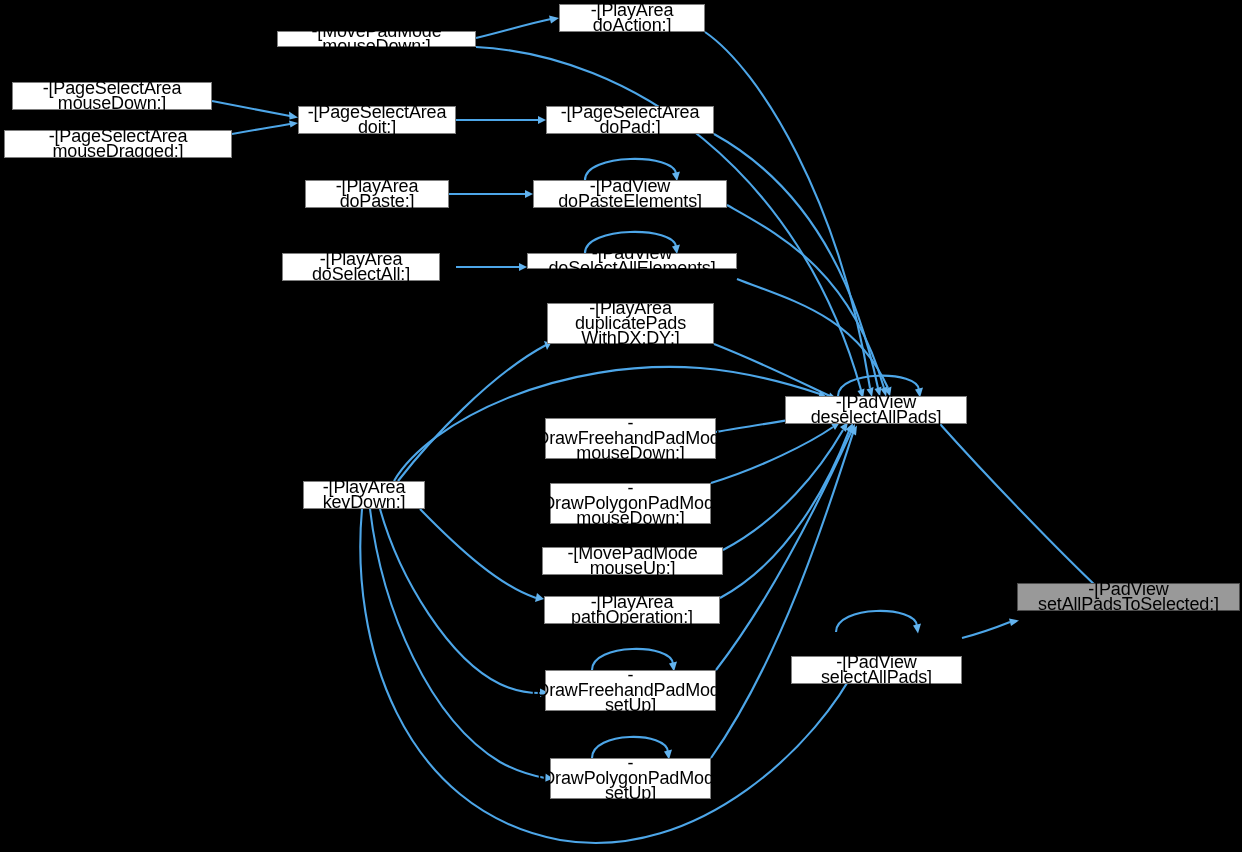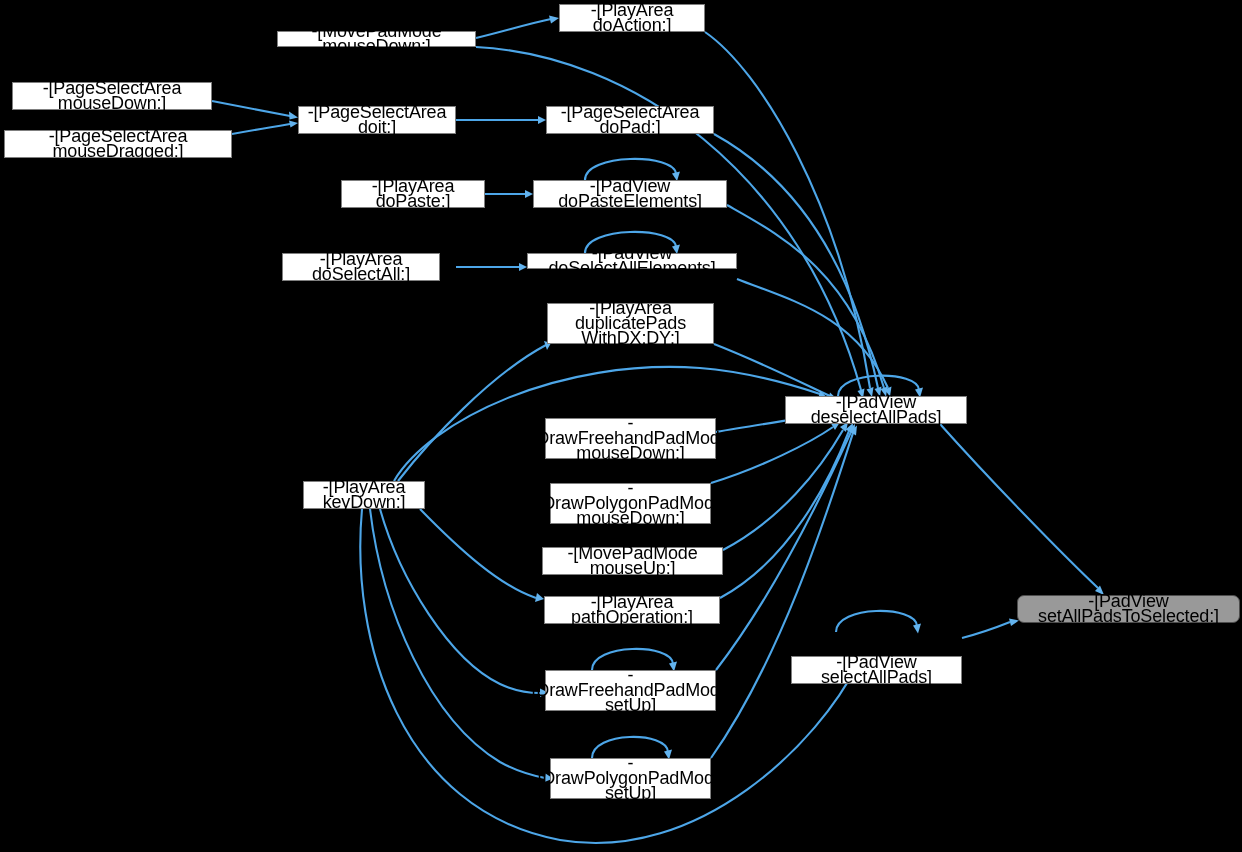--- a/index.html
+++ b/index.html
@@ -161,33 +161,33 @@
       <polygon class="edge-head" points="1095,591 1104,595 1100,585.5"></polygon>
     </g>
   </svg>
 
   <div class="node" style="left:559px; top:4px; width:146px; height:28px;"><span>-[PlayArea doAction:]</span></div>
   <div class="node" style="left:277px; top:31px; width:199px; height:16px;"><span>-[MovePadMode mouseDown:]</span></div>
   <div class="node" style="left:12px; top:82px; width:200px; height:28px;"><span>-[PageSelectArea mouseDown:]</span></div>
   <div class="node" style="left:298px; top:106px; width:158px; height:28px;"><span>-[PageSelectArea doit:]</span></div>
   <div class="node" style="left:4px; top:130px; width:228px; height:28px;"><span>-[PageSelectArea mouseDragged:]</span></div>
   <div class="node" style="left:546px; top:106px; width:168px; height:28px;"><span>-[PageSelectArea doPad:]</span></div>
-  <div class="node" style="left:305px; top:180px; width:144px; height:28px;margin-left:36px;"><span>-[PlayArea doPaste:]</span></div>
+  <div class="node" style="left:305px; top:180px; width:144px; height:28px;"><span>-[PlayArea doPaste:]</span></div>
   <div class="node" style="left:533px; top:180px; width:194px; height:28px;"><span>-[PadView doPasteElements]</span></div>
   <div class="node" style="left:282px; top:253px; width:158px; height:28px;"><span>-[PlayArea doSelectAll:]</span></div>
   <div class="node" style="left:527px; top:253px; width:210px; height:16px;"><span>-[PadView doSelectAllElements]</span></div>
   <div class="node" style="left:547px; top:303px; width:167px; height:41px;"><span>-[PlayArea duplicatePads
 WithDX:DY:]</span></div>
   <div class="node" style="left:785px; top:396px; width:182px; height:28px;"><span>-[PadView deselectAllPads]</span></div>
   <div class="node" style="left:545px; top:418px; width:171px; height:41px;"><span>-[DrawFreehandPadMode
 mouseDown:]</span></div>
   <div class="node" style="left:303px; top:481px; width:122px; height:28px;"><span>-[PlayArea keyDown:]</span></div>
   <div class="node" style="left:550px; top:483px; width:161px; height:41px;"><span>-[DrawPolygonPadMode
 mouseDown:]</span></div>
   <div class="node" style="left:542px; top:547px; width:181px; height:28px;"><span>-[MovePadMode mouseUp:]</span></div>
-  <div class="node highlight" style="left:1017px; top:595px; width:223px; height:28px;border-radius:7px;"><span>-[PadView setAllPadsToSelected:]</span></div>
+  <div class="node highlight" style="left:1017px; top:583px; width:223px; height:28px;"><span>-[PadView setAllPadsToSelected:]</span></div>
   <div class="node" style="left:544px; top:596px; width:176px; height:28px;"><span>-[PlayArea pathOperation:]</span></div>
   <div class="node" style="left:791px; top:656px; width:171px; height:28px;"><span>-[PadView selectAllPads]</span></div>
   <div class="node" style="left:545px; top:670px; width:171px; height:41px;"><span>-[DrawFreehandPadMode
 setUp]</span></div>
   <div class="node" style="left:550px; top:758px; width:161px; height:41px;"><span>-[DrawPolygonPadMode
 setUp]</span></div>
 </div>
 
 </body></html>

